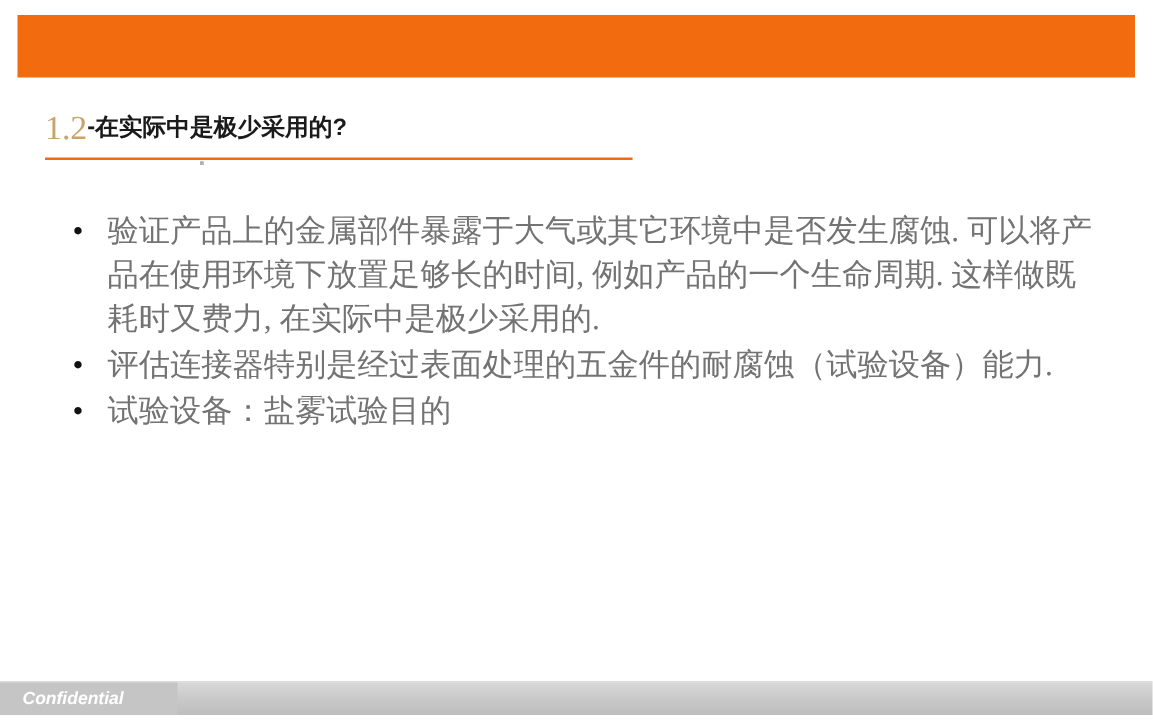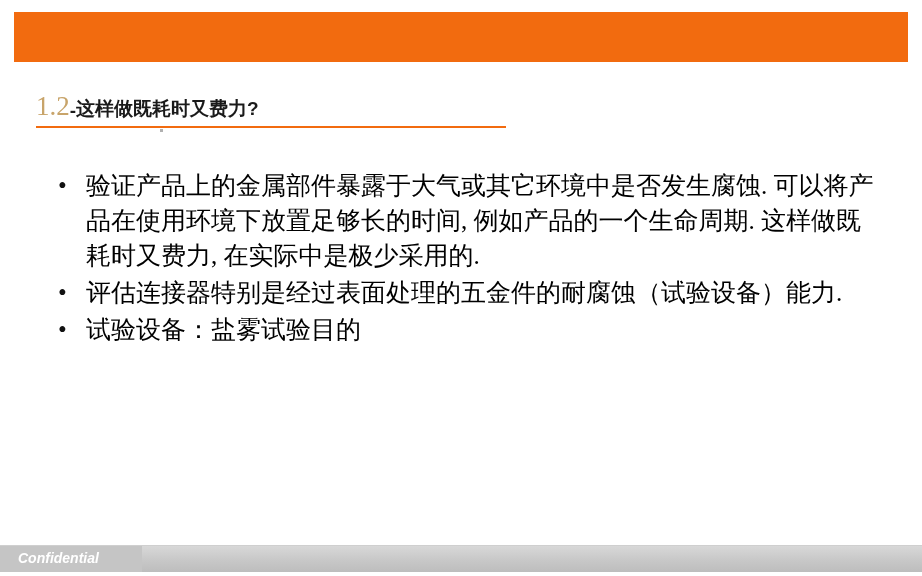--- a/index.html
+++ b/index.html
@@ -28,21 +28,21 @@
     height: 50px;
     background: #F26B0F;
   }
   .title-row {
     position: absolute;
     left: 36px;
     top: 82px;
     width: 860px;
     height: 40px;
     display: flex;
-    align-items: flex-end;
+    align-items: center;
     white-space: nowrap;
   }
   .title-main {
     font-family: "Liberation Serif", serif;
     font-size: 27px;
     color: #C8A46A;
     letter-spacing: 0px;
   }
   .title-sub {
     font-family: "Liberation Sans", sans-serif;
@@ -85,21 +85,21 @@
     font-size: 25px;
     line-height: 35px;
     color: #111;
     text-align: left;
   }
   .bullet-text {
     flex: 1;
     font-family: "Liberation Serif", serif;
     font-size: 25px;
     line-height: 35px;
-    color: #000000;
+    color: #737373;
     text-align: left;
     word-break: break-all;
   }
   .footer-bar {
     position: absolute;
     left: 0;
     bottom: 4px;
     width: 922px;
     height: 26px;
     background: linear-gradient(to bottom, #d8d8d8 0%, #c9c9c9 50%, #bdbdbd 100%);
@@ -128,21 +128,21 @@
 </head>
 <body>
 
 <div class="slide">
 
   <div class="top-bar"></div>
 
   <div class="title-row">
     <span class="title-main">1.2</span>
     <span class="title-sub">-</span>
-    <span class="title-sub">这样做既耗时又费力?</span>
+    <span class="title-sub">在实际中是极少采用的?</span>
   </div>
   <div class="title-underline"></div>
   <div class="dot-mark"></div>
 
   <div class="body-list">
     <div class="bullet-item">
       <span class="bullet-dot">•</span>
       <span class="bullet-text">验证产品上的金属部件暴露于大气或其它环境中是否发生腐蚀. 可以将产品在使用环境下放置足够长的时间, 例如产品的一个生命周期.  这样做既耗时又费力, 在实际中是极少采用的.</span>
     </div>
     <div class="bullet-item">

